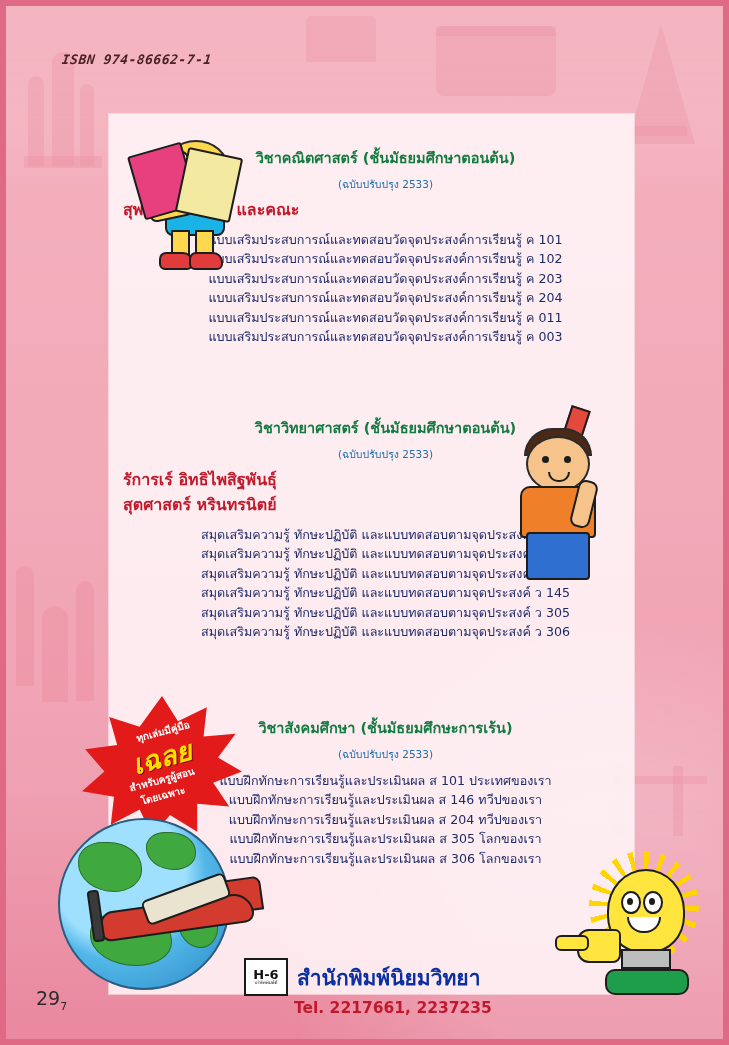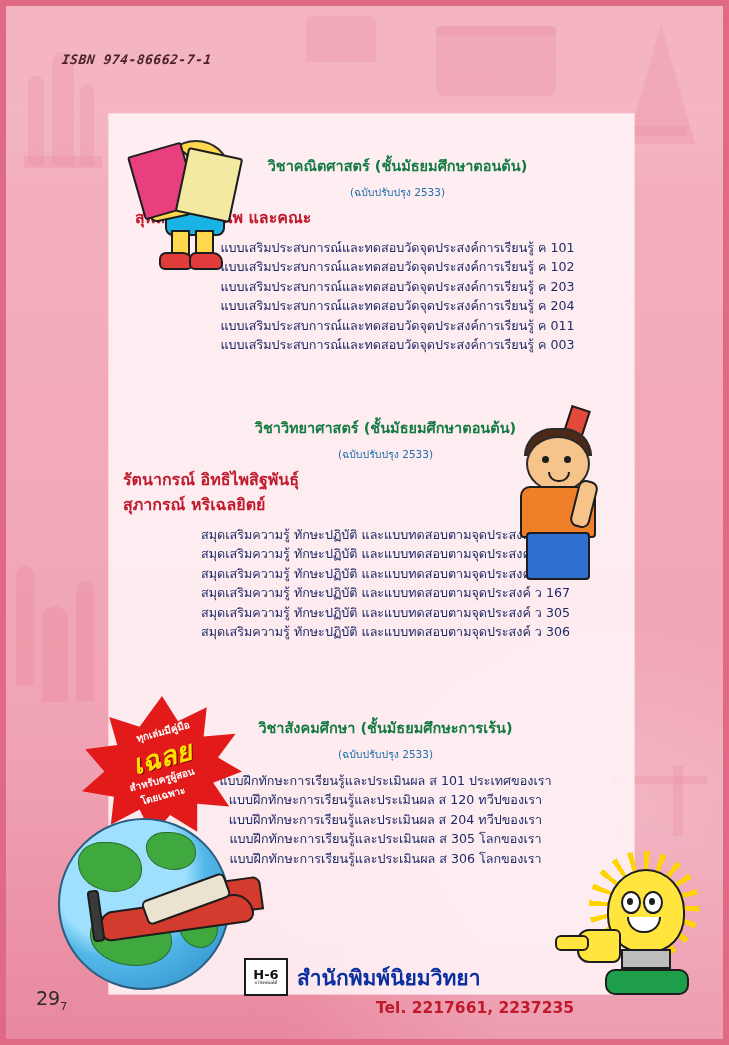--- a/index.html
+++ b/index.html
@@ -51,21 +51,21 @@
     margin:2px 0 2px;
   }
   .sec-author.second{margin-top:-2px;}
   .items{margin:8px 0 0;padding:0;list-style:none;}
   .items li{
     color:#1d2a66;font-size:12.6px;line-height:19.4px;
     text-align:center;white-space:nowrap;
   }
 
   
-  #sec-0{position:absolute;top:30px;left:0;width:525px;margin-left:12px;}
+  #sec-0{position:absolute;top:22px;left:0;width:525px;}
   #sec-1{position:absolute;top:292px;left:0;width:525px;}
   #sec-2{position:absolute;top:592px;left:0;width:525px;}
 
   
   .boy-read{position:absolute;left:20px;top:18px;width:150px;height:140px;}
   .br-head{position:absolute;left:34px;top:8px;width:62px;height:54px;background:#ffd84d;border:2px solid #2b2b2b;border-radius:50% 50% 46% 46%;}
   .br-eye{position:absolute;width:17px;height:21px;background:#fff;border:2px solid #1d1d1d;border-radius:50%;top:18px;}
   .br-eye.l{left:40px;}.br-eye.r{left:60px;}
   .br-pupil{position:absolute;width:7px;height:8px;background:#1d1d1d;border-radius:50%;top:26px;}
   .br-pupil.l{left:47px;}.br-pupil.r{left:66px;}
@@ -126,21 +126,21 @@
   .bulb-hand{position:absolute;left:-4px;top:78px;width:40px;height:30px;background:#ffe53d;border:2px solid #1d1d1d;border-radius:12px 6px 8px 12px;}
   .bulb-finger{position:absolute;left:-26px;top:84px;width:30px;height:12px;background:#ffe53d;border:2px solid #1d1d1d;border-radius:6px;}
 
   
   .publisher{position:absolute;left:238px;bottom:22px;width:330px;}
   .pub-row{display:flex;align-items:center;gap:9px;}
   .pub-logo{width:40px;height:34px;border:2px solid #1a1a1a;background:#fff;display:flex;flex-direction:column;align-items:center;justify-content:center;line-height:1;}
   .pub-logo .lg1{font-size:13px;font-weight:bold;color:#111;}
   .pub-logo .lg2{font-size:4.5px;color:#111;letter-spacing:0;}
   .pub-name{color:#0b2fa0;font-weight:bold;font-size:21px;}
-  .pub-tel{color:#c0192b;font-weight:bold;font-size:15.5px;margin-top:3px;margin-left:50px;text-align:right;}
+  .pub-tel{color:#c0192b;font-weight:bold;font-size:15.5px;margin-top:3px;margin-left:50px;}
 
   .pagenum{position:absolute;left:30px;bottom:26px;color:#2b2b2b;font-size:19px;font-weight:normal;}
   .pagenum sub{font-size:11px;}
 </style>
 </head>
 <body>
 
 <div class="page">
 
   <div class="bg-art">
@@ -183,38 +183,38 @@
         <li>แบบเสริมประสบการณ์และทดสอบวัดจุดประสงค์การเรียนรู้  ค 203</li>
         <li>แบบเสริมประสบการณ์และทดสอบวัดจุดประสงค์การเรียนรู้  ค 204</li>
         <li>แบบเสริมประสบการณ์และทดสอบวัดจุดประสงค์การเรียนรู้  ค 011</li>
         <li>แบบเสริมประสบการณ์และทดสอบวัดจุดประสงค์การเรียนรู้  ค 003</li>
       </ul>
     </div>
 
     <div class="section" id="sec-1">
       <div class="sec-title">วิชาวิทยาศาสตร์  (ชั้นมัธยมศึกษาตอนต้น)</div>
       <div class="sec-edition">(ฉบับปรับปรุง 2533)</div>
-      <div class="sec-author">รัตนากรณ์ อิทธิไพสิฐพันธุ์</div>
-      <div class="sec-author second">สุภากรณ์ หริเฉลยิตย์</div>
+      <div class="sec-author">รัการเร์ อิทธิไพสิฐพันธุ์</div>
+      <div class="sec-author second">สุตศาสตร์ หรินทรนิตย์</div>
       <ul class="items">
         <li>สมุดเสริมความรู้ ทักษะปฏิบัติ และแบบทดสอบตามจุดประสงค์  ว 101</li>
         <li>สมุดเสริมความรู้ ทักษะปฏิบัติ และแบบทดสอบตามจุดประสงค์  ว 102</li>
         <li>สมุดเสริมความรู้ ทักษะปฏิบัติ และแบบทดสอบตามจุดประสงค์  ว 203</li>
-        <li>สมุดเสริมความรู้ ทักษะปฏิบัติ และแบบทดสอบตามจุดประสงค์  ว 167</li>
+        <li>สมุดเสริมความรู้ ทักษะปฏิบัติ และแบบทดสอบตามจุดประสงค์  ว 145</li>
         <li>สมุดเสริมความรู้ ทักษะปฏิบัติ และแบบทดสอบตามจุดประสงค์  ว 305</li>
         <li>สมุดเสริมความรู้ ทักษะปฏิบัติ และแบบทดสอบตามจุดประสงค์  ว 306</li>
       </ul>
     </div>
 
     <div class="section" id="sec-2">
       <div class="sec-title">วิชาสังคมศึกษา  (ชั้นมัธยมศึกษะการเร้น)</div>
       <div class="sec-edition">(ฉบับปรับปรุง 2533)</div>
       <ul class="items">
         <li>แบบฝึกทักษะการเรียนรู้และประเมินผล ส 101 ประเทศของเรา</li>
-        <li>แบบฝึกทักษะการเรียนรู้และประเมินผล ส 120 ทวีปของเรา</li>
+        <li>แบบฝึกทักษะการเรียนรู้และประเมินผล ส 146 ทวีปของเรา</li>
         <li>แบบฝึกทักษะการเรียนรู้และประเมินผล ส 204 ทวีปของเรา</li>
         <li>แบบฝึกทักษะการเรียนรู้และประเมินผล ส 305 โลกของเรา</li>
         <li>แบบฝึกทักษะการเรียนรู้และประเมินผล ส 306 โลกของเรา</li>
       </ul>
     </div>
 
     <div class="boy-read">
       <div class="br-head"></div>
       <div class="br-eye l"></div>
         <div class="br-eye r"></div>

